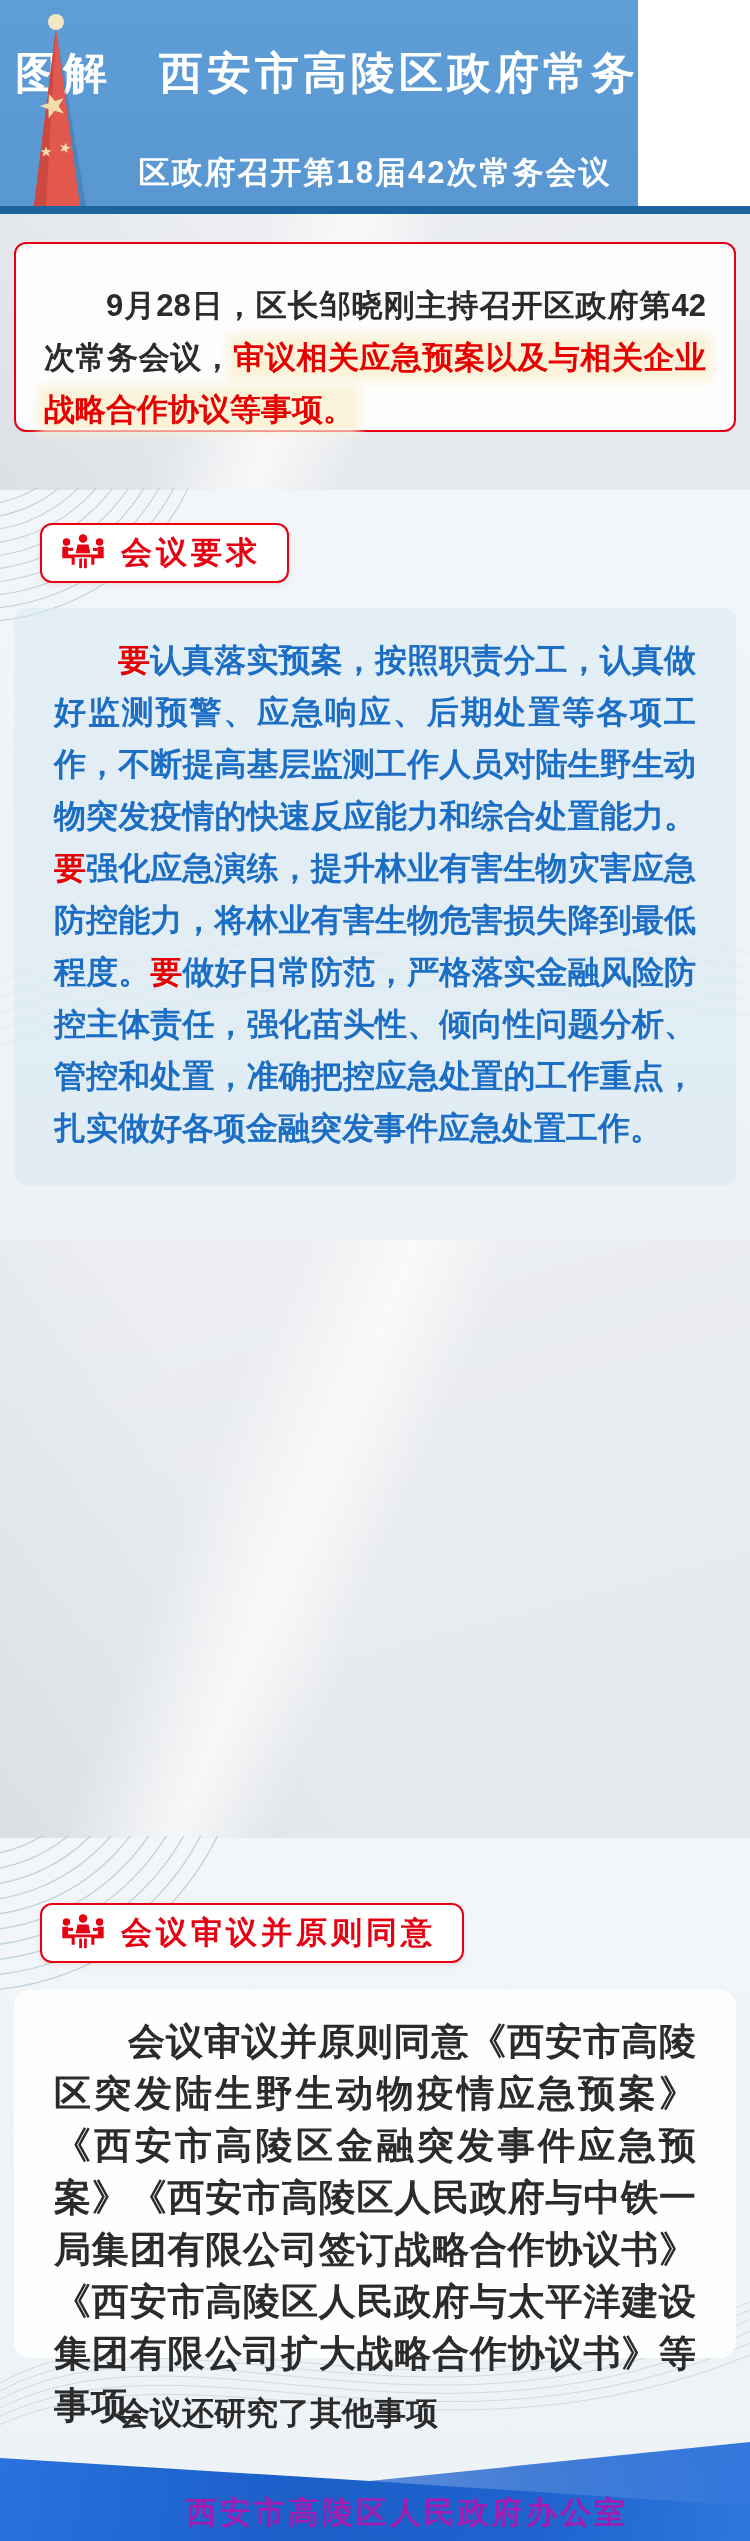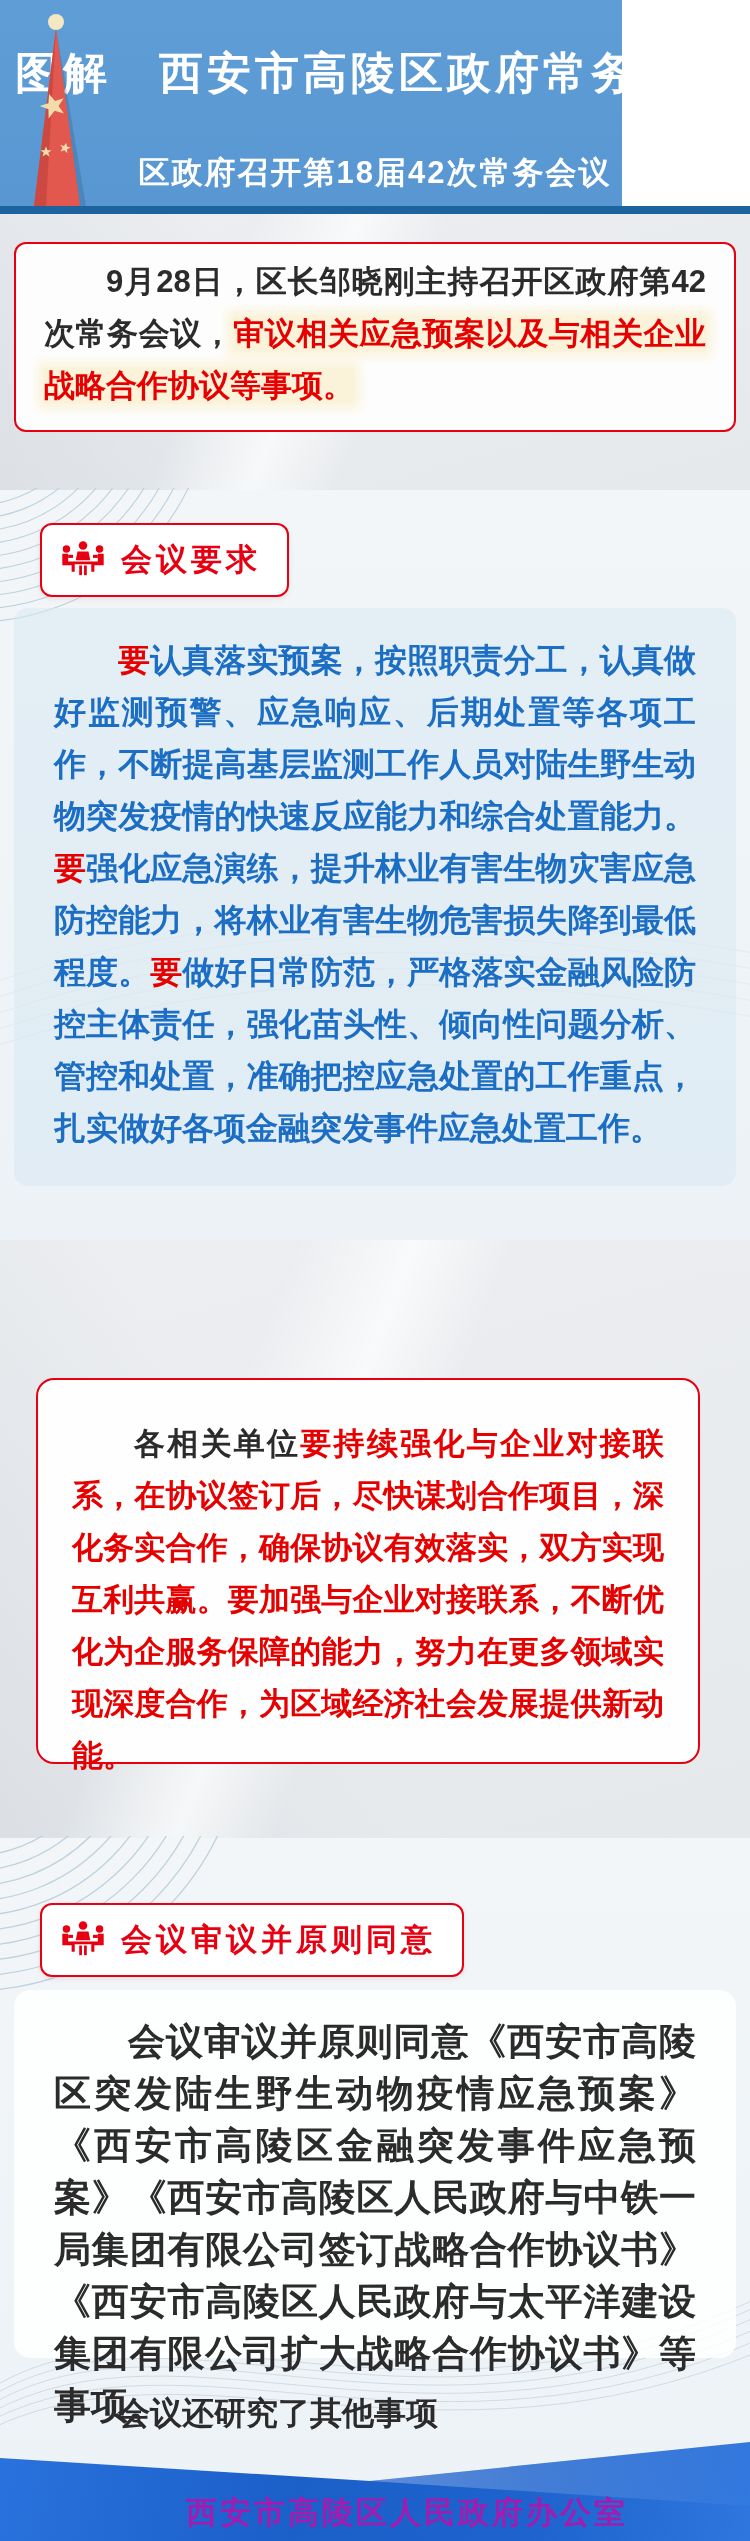--- a/index.html
+++ b/index.html
@@ -1,21 +1,21 @@
 <!DOCTYPE html>
 <html><head>
 <meta charset="utf-8">
 <style>
   html,body{margin:0;padding:0;background:#fff;}
   .page{position:relative;width:750px;height:2541px;overflow:hidden;
         font-family:"Liberation Sans",sans-serif;}
 
   
   .header{position:absolute;left:0;top:0;width:622px;height:206px;
-          background:linear-gradient(180deg,#5e9dd6 0%,#5897d1 100%);}
+          background:linear-gradient(180deg,#5e9dd6 0%,#5897d1 100%);padding-left:16px;}
   .header-bar{position:absolute;left:0;top:206px;width:750px;height:8px;background:#1d639f;}
   .header-title{position:absolute;left:0;top:44px;width:750px;text-align:center;
           color:#fff;font-size:44px;font-weight:700;letter-spacing:4px;}
   .header-subtitle{position:absolute;left:0;top:136px;width:750px;text-align:center;
           color:#fff;font-size:31px;font-weight:700;letter-spacing:2px;margin-top:16px;}
   .flag{position:absolute;left:6px;top:12px;}
 
   
   .silk{background:
      linear-gradient(112deg, rgba(255,255,255,0) 30%, rgba(255,255,255,.7) 42%, rgba(255,255,255,0) 52%),
@@ -24,33 +24,33 @@
   .lightbg{background:linear-gradient(180deg,#f2f6f9 0%,#edf2f6 100%);}
   .sec-a{position:absolute;left:0;top:214px;width:750px;height:276px;}
   .sec-b{position:absolute;left:0;top:490px;width:750px;height:750px;}
   .sec-c{position:absolute;left:0;top:1240px;width:750px;height:598px;}
   .sec-d{position:absolute;left:0;top:1838px;width:750px;height:703px;}
 
   .decor{position:absolute;pointer-events:none;}
 
   
   .badge{position:absolute;display:flex;align-items:center;background:#fff;
-         border:2px solid #e60012;border-radius:12px;height:74px;
+         border:2px solid #e60012;border-radius:12px;height:60px;
          padding:0 26px 0 18px;box-sizing:border-box;box-shadow:0 2px 5px rgba(180,60,60,.12);}
   .badge svg{width:46px;height:40px;margin-right:15px;flex:0 0 auto;}
   .badge-label{color:#e60012;font-size:31px;font-weight:700;letter-spacing:4px;white-space:nowrap;}
   .badge-a{left:40px;top:523px;}
   .badge-c{left:68px;top:1293px;}
   .badge-d{left:40px;top:1903px;}
 
   
   .para{text-align:justify;text-indent:2em;margin:0;}
   .card-intro{position:absolute;left:14px;top:242px;width:722px;height:190px;box-sizing:border-box;
       background:#fdfdfd;border:2px solid #e60012;border-radius:12px;
-      padding:12px 28px;font-size:31px;line-height:52px;font-weight:600;}
+      padding:36px 28px;font-size:31px;line-height:52px;font-weight:600;}
   .panel-b{position:absolute;left:14px;top:608px;width:722px;height:578px;box-sizing:border-box;
       background:rgba(215,231,242,.55);border-radius:14px;
       padding:26px 40px;font-size:32px;line-height:52px;font-weight:600;}
   .card-c{position:absolute;left:36px;top:1378px;width:664px;height:386px;box-sizing:border-box;
       background:#fefefe;border:2px solid #e60012;border-radius:18px;
       padding:38px 34px;font-size:31px;line-height:52px;font-weight:600;}
   .panel-d{position:absolute;left:14px;top:1990px;width:722px;height:368px;box-sizing:border-box;
       background:rgba(255,255,255,.85);border-radius:16px;
       padding:26px 40px;font-size:37px;line-height:52px;font-weight:600;}
   .note{position:absolute;left:54px;top:2392px;width:650px;font-size:32px;font-weight:600;
@@ -176,23 +176,20 @@
   <div class="badge badge-a">
     <svg>
         <use href="#icon-meeting"></use>
       </svg>
     <span class="badge-label">会议要求</span>
   </div>
   <div class="panel-b">
     <p class="para"><span class="seg-em">要</span><span class="seg-blue">认真落实预案，按照职责分工，认真做好监测预警、应急响应、后期处置等各项工作，不断提高基层监测工作人员对陆生野生动物突发疫情的快速反应能力和综合处置能力。</span><span class="seg-em">要</span><span class="seg-blue">强化应急演练，提升林业有害生物灾害应急防控能力，将林业有害生物危害损失降到最低程度。</span><span class="seg-em">要</span><span class="seg-blue">做好日常防范，严格落实金融风险防控主体责任，强化苗头性、倾向性问题分析、管控和处置，准确把控应急处置的工作重点，扎实做好各项金融突发事件应急处置工作。</span></p>
   </div>
 
-  <div class="card-c">
-    <p class="para"><span class="seg-dark">各相关单位</span><span class="seg-red">要持续强化与企业对接联系，在协议签订后，尽快谋划合作项目，深化务实合作，确保协议有效落实，双方实现互利共赢。要加强与企业对接联系，不断优化为企服务保障的能力，努力在更多领域实现深度合作，为区域经济社会发展提供新动能。</span></p>
-  </div>
 
   <div class="badge badge-d">
     <svg>
         <use href="#icon-meeting"></use>
       </svg>
     <span class="badge-label">会议审议并原则同意</span>
   </div>
   <div class="panel-d">
     <p class="para"><span class="seg-dark">会议审议并原则同意《西安市高陵区突发陆生野生动物疫情应急预案》《西安市高陵区金融突发事件应急预案》《西安市高陵区人民政府与中铁一局集团有限公司签订战略合作协议书》《西安市高陵区人民政府与太平洋建设集团有限公司扩大战略合作协议书》等事项。</span></p>
   </div>

